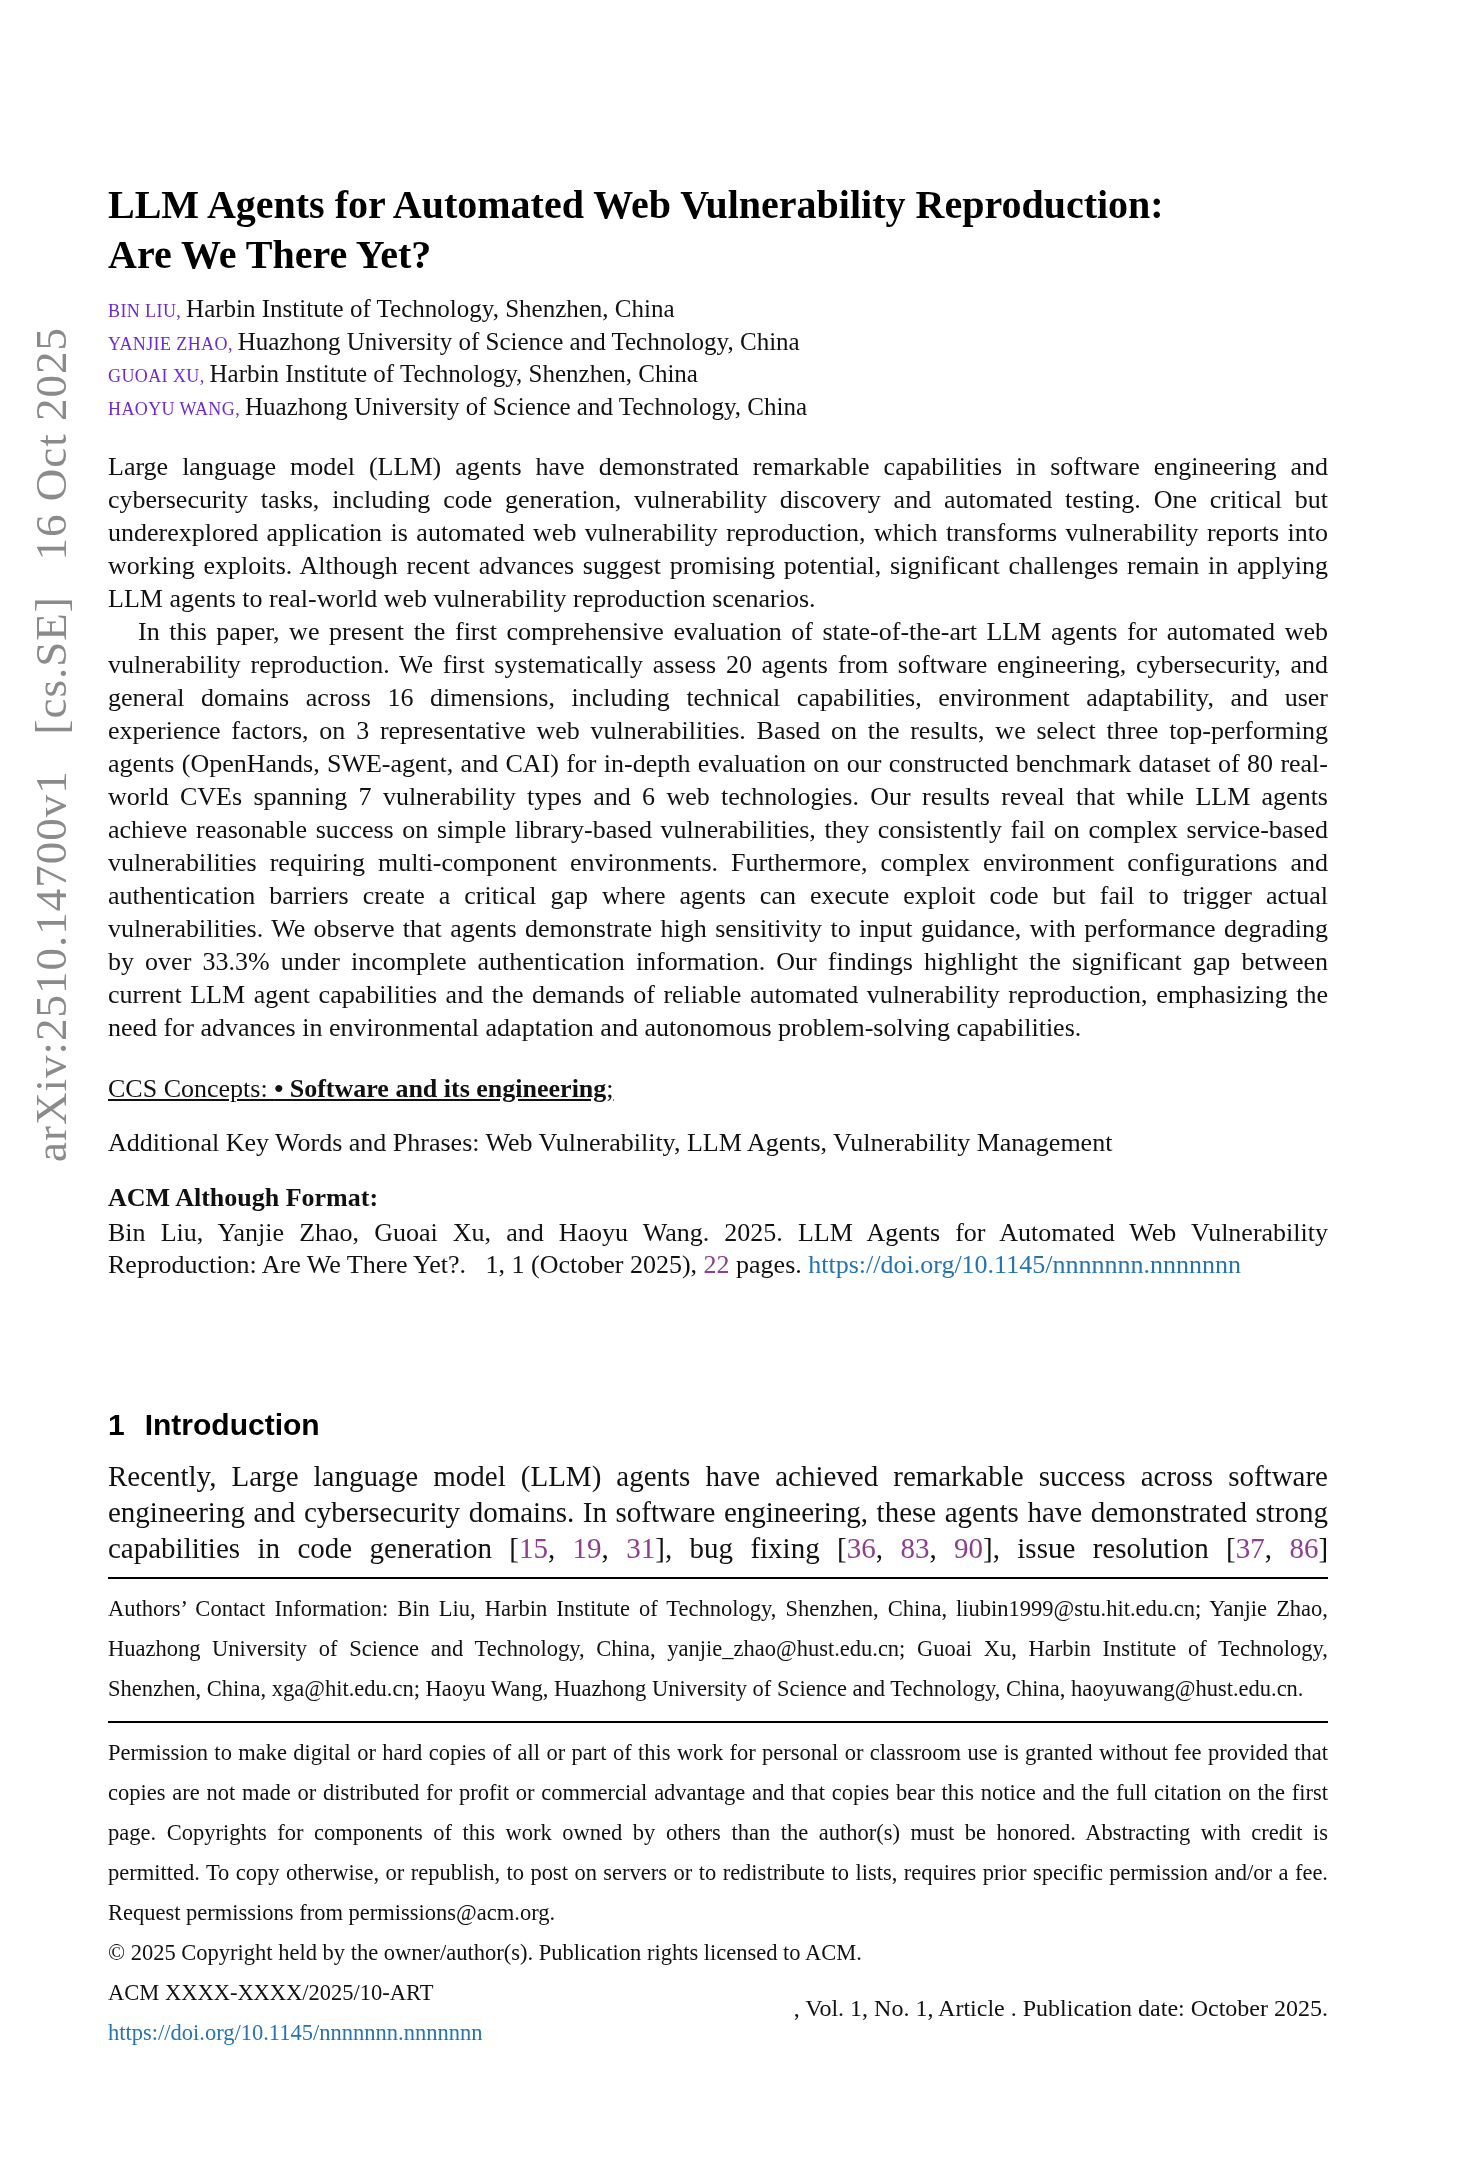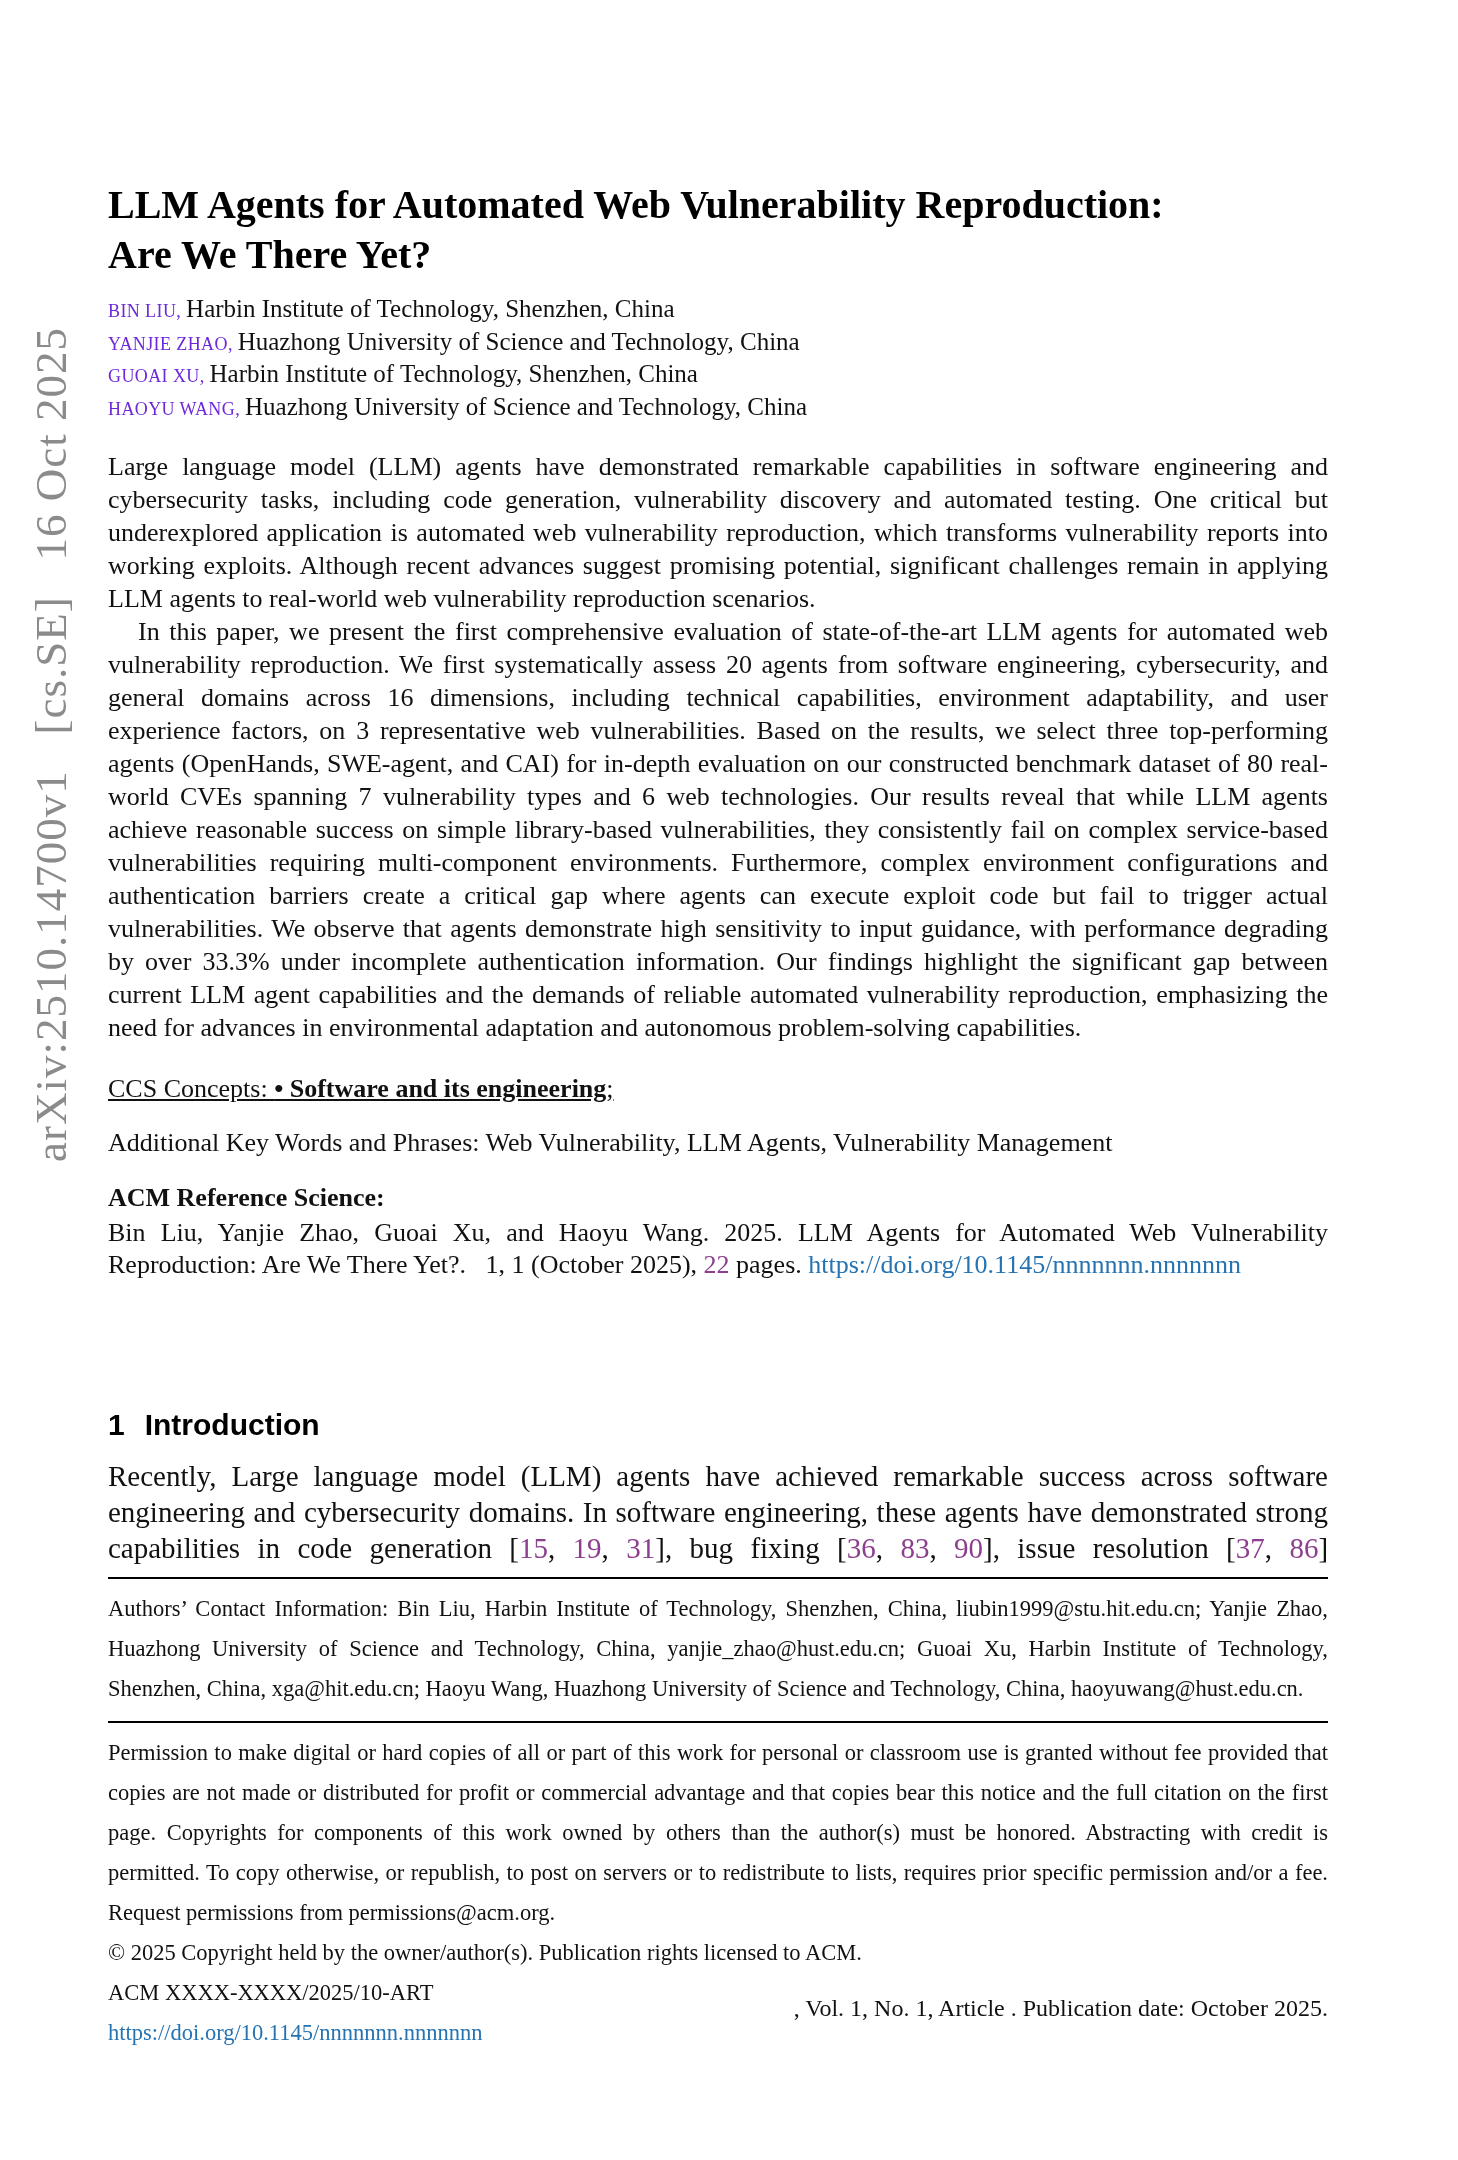--- a/index.html
+++ b/index.html
@@ -118,21 +118,21 @@
   <div class="abstract">
     <p>Large language model (LLM) agents have demonstrated remarkable capabilities in software engineering and cybersecurity tasks, including code generation, vulnerability discovery and automated testing. One critical but underexplored application is automated web vulnerability reproduction, which transforms vulnerability reports into working exploits. Although recent advances suggest promising potential, significant challenges remain in applying LLM agents to real-world web vulnerability reproduction scenarios.</p>
     <p class="indented">In this paper, we present the first comprehensive evaluation of state-of-the-art LLM agents for automated web vulnerability reproduction. We first systematically assess 20 agents from software engineering, cybersecurity, and general domains across 16 dimensions, including technical capabilities, environment adaptability, and user experience factors, on 3 representative web vulnerabilities. Based on the results, we select three top-performing agents (OpenHands, SWE-agent, and CAI) for in-depth evaluation on our constructed benchmark dataset of 80 real-world CVEs spanning 7 vulnerability types and 6 web technologies. Our results reveal that while LLM agents achieve reasonable success on simple library-based vulnerabilities, they consistently fail on complex service-based vulnerabilities requiring multi-component environments. Furthermore, complex environment configurations and authentication barriers create a critical gap where agents can execute exploit code but fail to trigger actual vulnerabilities. We observe that agents demonstrate high sensitivity to input guidance, with performance degrading by over 33.3% under incomplete authentication information. Our findings highlight the significant gap between current LLM agent capabilities and the demands of reliable automated vulnerability reproduction, emphasizing the need for advances in environmental adaptation and autonomous problem-solving capabilities.</p>
   </div>
 
   <div class="meta-line ccs-line"><span>CCS Concepts: </span><span class="seg-bold">• Software and its engineering</span><span>;</span></div>
 
   <div class="meta-line keywords-line">Additional Key Words and Phrases: Web Vulnerability, LLM Agents, Vulnerability Management</div>
 
   <div class="acmref-block">
-    <p class="acmref-heading">ACM Reference Science:</p>
+    <p class="acmref-heading">ACM Although Format:</p>
     <div class="meta-line"><span>Bin Liu, Yanjie Zhao, Guoai Xu, and Haoyu Wang. 2025. LLM Agents for Automated Web Vulnerability Reproduction: Are We There Yet?.  1, 1 (October 2025), </span><span class="seg-cite">22</span><span> pages. </span><span class="seg-link">https://doi.org/10.1145/nnnnnnn.nnnnnnn</span></div>
   </div>
 </div>
 
 <div class="col intro">
   <h2 class="section-heading"><span class="section-number">1</span><span>Introduction</span></h2>
   <p class="intro-paragraph"><span>Recently, Large language model (LLM) agents have achieved remarkable success across software engineering and cybersecurity domains. In software engineering, these agents have demonstrated strong capabilities in code generation [</span><span class="seg-cite">15</span><span>, </span><span class="seg-cite">19</span><span>, </span><span class="seg-cite">31</span><span>], bug fixing [</span><span class="seg-cite">36</span><span>, </span><span class="seg-cite">83</span><span>, </span><span class="seg-cite">90</span><span>], issue resolution [</span><span class="seg-cite">37</span><span>, </span><span class="seg-cite">86</span><span>]</span></p>
 </div>
 
 <div class="col footnote-block">

